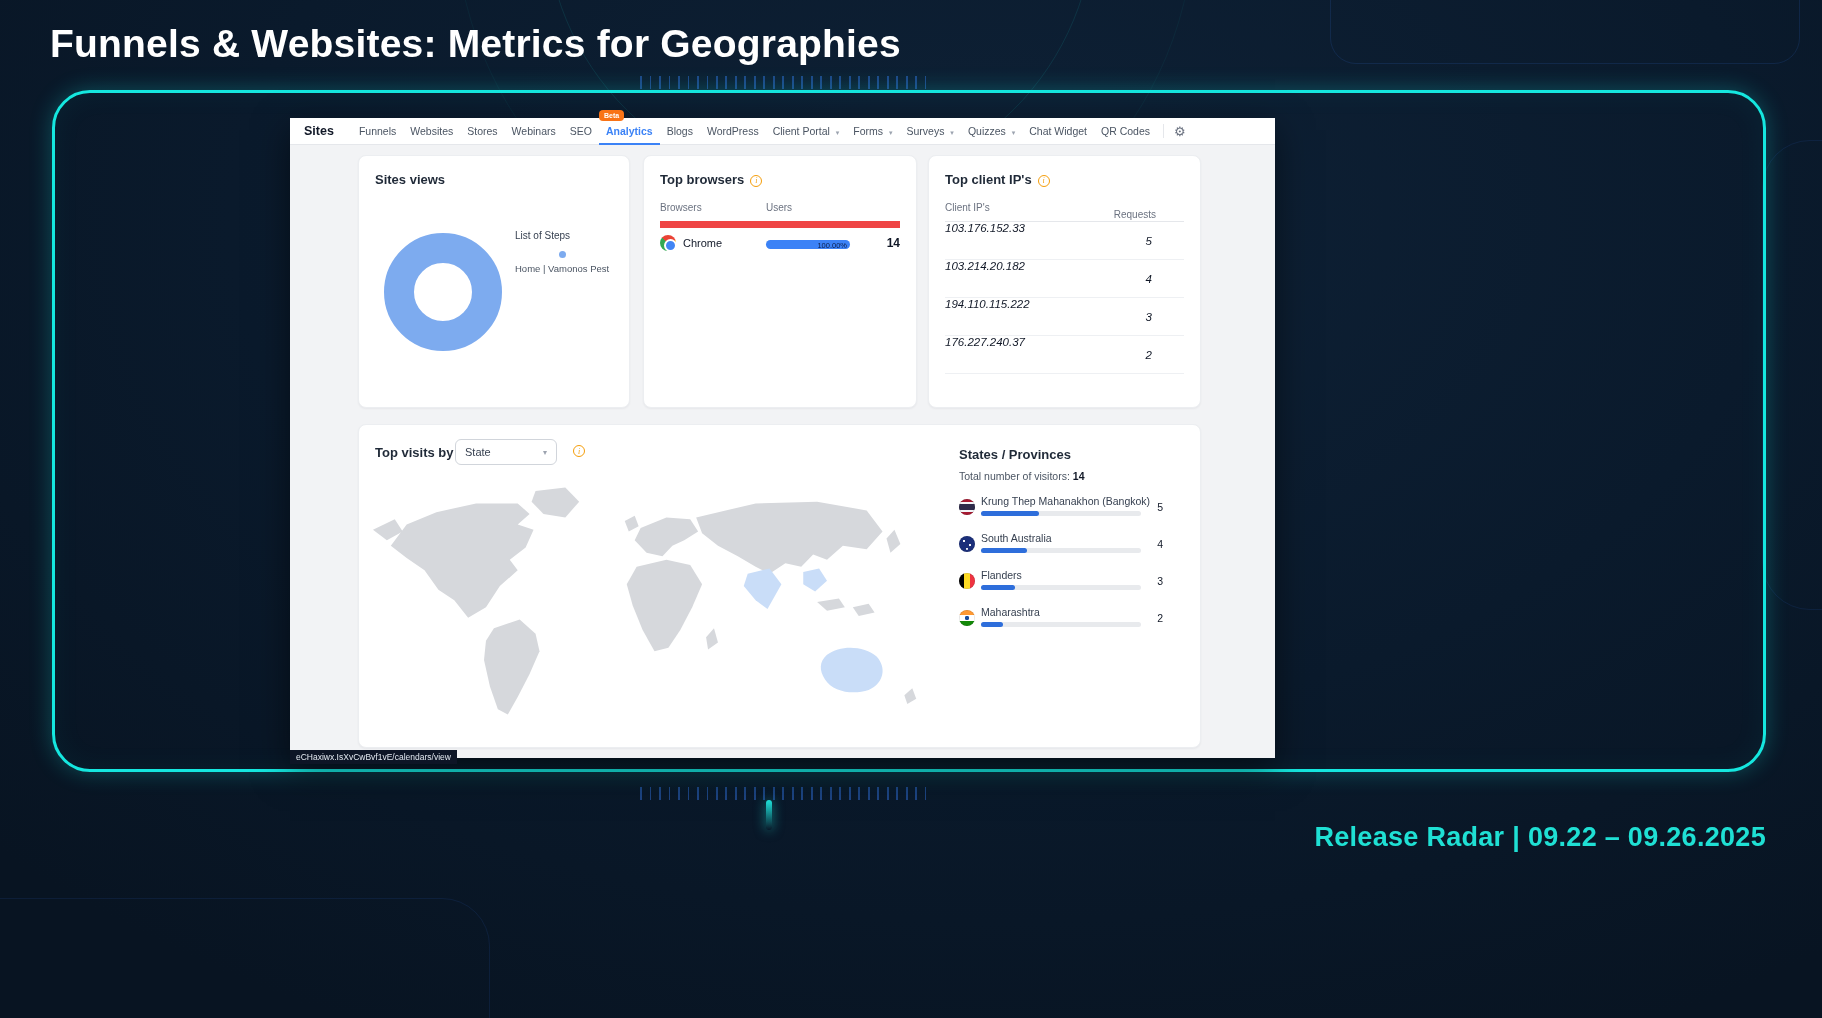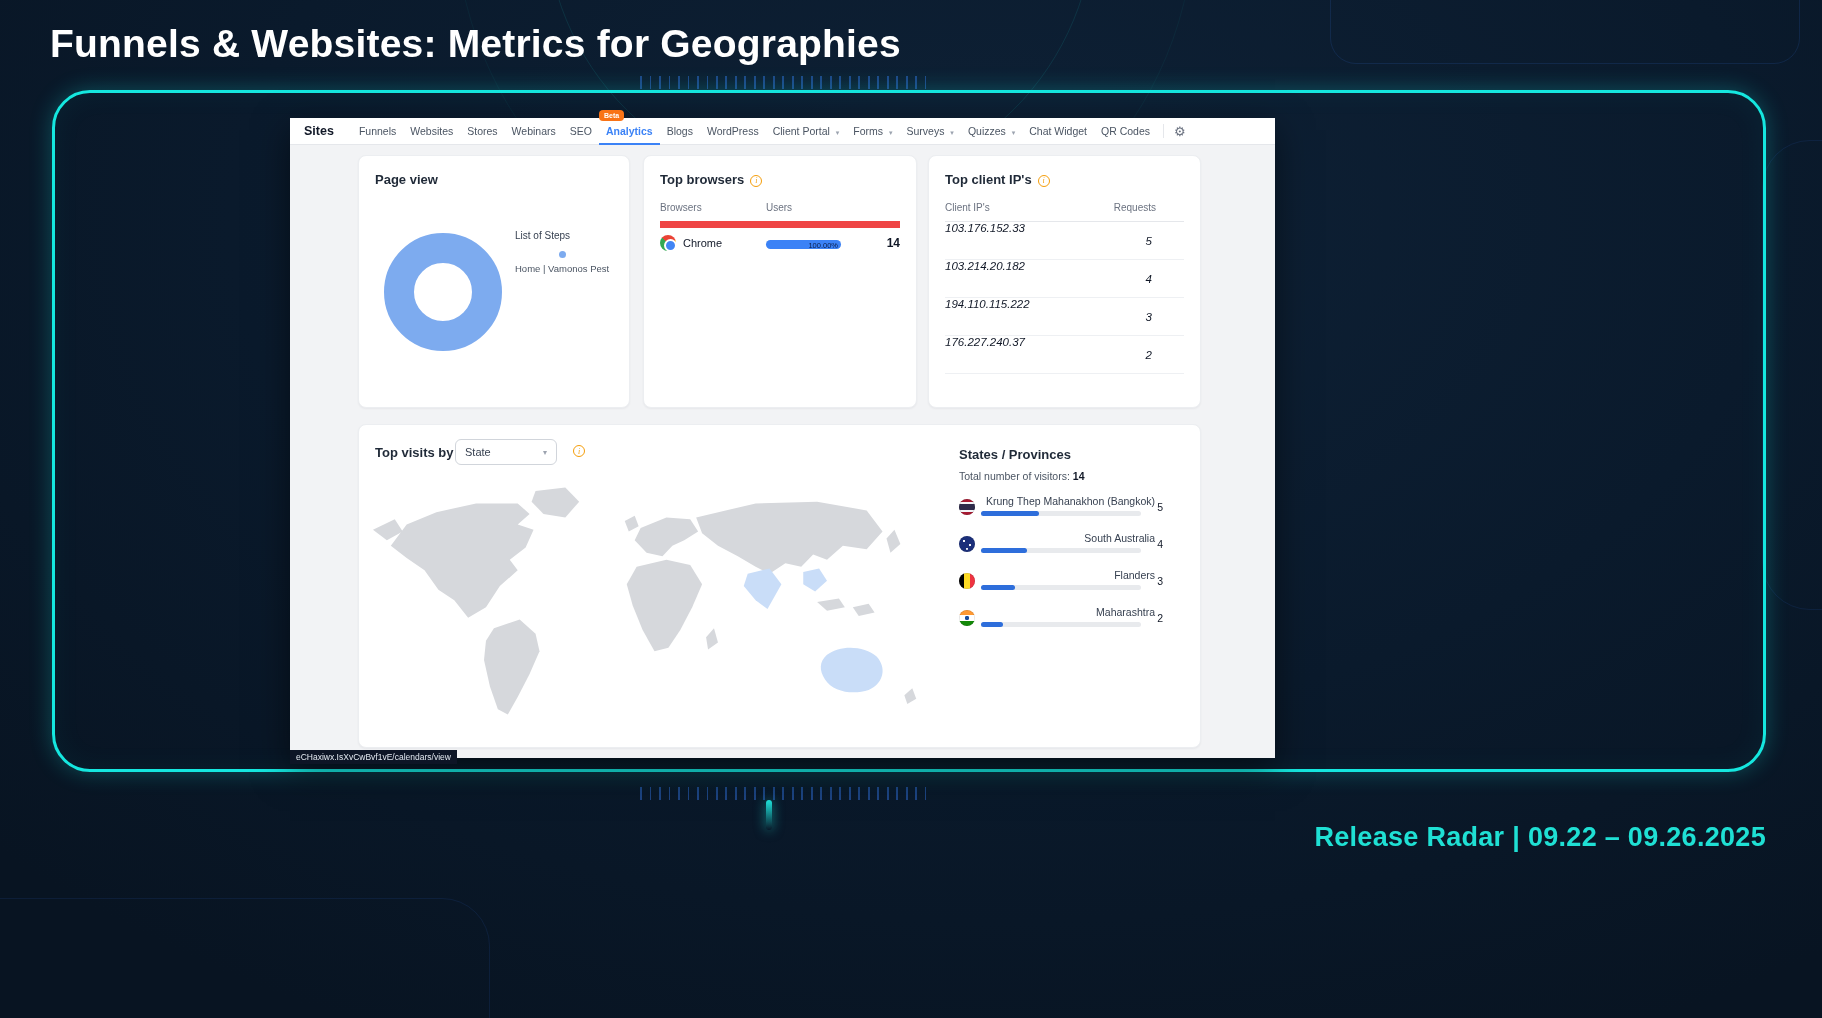--- a/index.html
+++ b/index.html
@@ -71,29 +71,29 @@
   #card-browsers { left:353px; top:10px; width:274px; height:253px; padding:14px 16px; }
   .th-row { position:absolute; left:16px; right:16px; top:46px; border-bottom:7px solid #ef4444;
     padding-bottom:8px; font-size:10px; color:#6b7280; }
   .th-users { position:absolute; left:106px; top:0; }
   .tb-row { position:absolute; left:16px; right:16px; top:78px; height:20px; }
   .chrome { position:absolute; left:0; top:1px; width:16px; height:16px; border-radius:50%;
     background:conic-gradient(from -50deg,#ea4335 0 120deg,#fbbc05 0 240deg,#34a853 0 360deg); }
   .chrome::after { content:""; position:absolute; left:3.5px; top:3.5px; width:9px; height:9px;
     border-radius:50%; background:#4285f4; border:2.2px solid #fff; }
   .tb-name { position:absolute; left:23px; top:3px; font-size:11px; color:#111827; }
-  .tb-bar { position:absolute; left:106px; top:6px; width:75px; height:9px; border-radius:5px; background:#e8eaf0; }
+  .tb-bar { position:absolute; left:106px; top:6px; width:84px; height:9px; border-radius:5px; background:#e8eaf0; }
   .tb-fill { display:block; height:100%; border-radius:5px; background:#3b82f6; }
   .tb-pct { position:absolute; right:3px; top:1px; font-size:7.5px; color:#0b1e4b; }
   .tb-val { position:absolute; right:0; top:2px; font-size:12px; font-weight:600; color:#111827; }
 
   #card-ips { left:638px; top:10px; width:273px; height:253px; padding:14px 16px; }
   .ip-head { position:absolute; left:16px; right:16px; top:46px; border-bottom:1px solid #e5e7eb;
     padding-bottom:8px; font-size:10px; color:#6b7280; }
-  .col-req { position:absolute; right:28px; top:0;text-align:right; }
+  .col-req { position:absolute; right:28px; top:7px;text-align:right; }
   .ip-row { position:absolute; left:16px; right:16px; height:38px; border-bottom:1px solid #eef0f3;
     display:flex; align-items:flex-start; font-size:11.5px; color:#111827;font-style:italic; }
   .ip-val { position:absolute; right:32px; top:50%; transform:translateY(-50%); }
 
   #card-geo { left:68px; top:279px; width:843px; height:324px; }
   .tv-title { position:absolute; left:16px; top:20px; font-size:13px; font-weight:700; color:#1f2937; }
   .tv-select { position:absolute; left:96px; top:14px; width:102px; height:26px; border:1px solid #d1d5db;
     border-radius:6px; background:#fff; display:flex; align-items:center; justify-content:space-between;
     padding:0 9px; font-size:11px; color:#374151; cursor:pointer; }
   .tv-select .caret { font-size:8px; }
@@ -113,21 +113,21 @@
   .flag-thailand { background:linear-gradient(180deg,#a51931 0 17%,#f4f5f8 17% 33%,#2d2a4a 33% 67%,#f4f5f8 67% 83%,#a51931 83%); }
   .flag-australia { background:
       radial-gradient(circle at 30% 30%, rgba(255,255,255,.95) 0 1px, transparent 1.3px),
       radial-gradient(circle at 68% 58%, rgba(255,255,255,.95) 0 1px, transparent 1.3px),
       radial-gradient(circle at 50% 80%, rgba(255,255,255,.9) 0 .8px, transparent 1.1px),
       #1b2f7a; }
   .flag-belgium { background:linear-gradient(90deg,#000 0 33%,#fdda24 33% 67%,#ef3340 67%); }
   .flag-india { background:
       radial-gradient(circle at 50% 50%, #1a4c9d 0 2px, transparent 2.3px),
       linear-gradient(180deg,#ff9933 0 33%,#fff 33% 67%,#138808 67%); }
-  .st-name { font-size:10.5px; color:#374151; line-height:12px; white-space:nowrap;text-align:right; }
+  .st-name { font-size:10.5px; color:#374151; line-height:12px; white-space:nowrap; }
   .st-track { margin-top:4px; width:160px; height:5px; background:#e8eaed; border-radius:3px; }
   .st-fill { height:100%; background:#2e6edb; border-radius:3px; }
   .st-val { position:absolute; right:-8px; top:6px; font-size:10.5px; color:#111827; }
 
   .status { position:absolute; left:0; top:632px; background:#0d1526; color:#e2e8f0;
     font-size:8.5px; padding:2px 6px; white-space:nowrap; }
 </style>
 </head>
 <body>
 
@@ -179,21 +179,21 @@
       </span>
       <span class="nav-item">Chat Widget</span>
       <span class="nav-item">QR Codes</span>
       <span class="nav-sep"></span>
       <span class="gear">⚙</span>
     </div>
 
     <div class="content">
 
       <div class="card" id="card-pageviews">
-        <span class="card-title">Page view</span>
+        <span class="card-title">Sites views</span>
         <svg class="donut" width="124" height="124">
           <circle cx="62" cy="62" r="44" fill="none" stroke="#7dabef" stroke-width="30"></circle>
         </svg>
         <div class="legend">
           <div class="legend-title">List of Steps</div>
           <div class="legend-item">
             <span class="dot"></span>
             <span>Home | Vamonos Pest</span>
           </div>
         </div>

